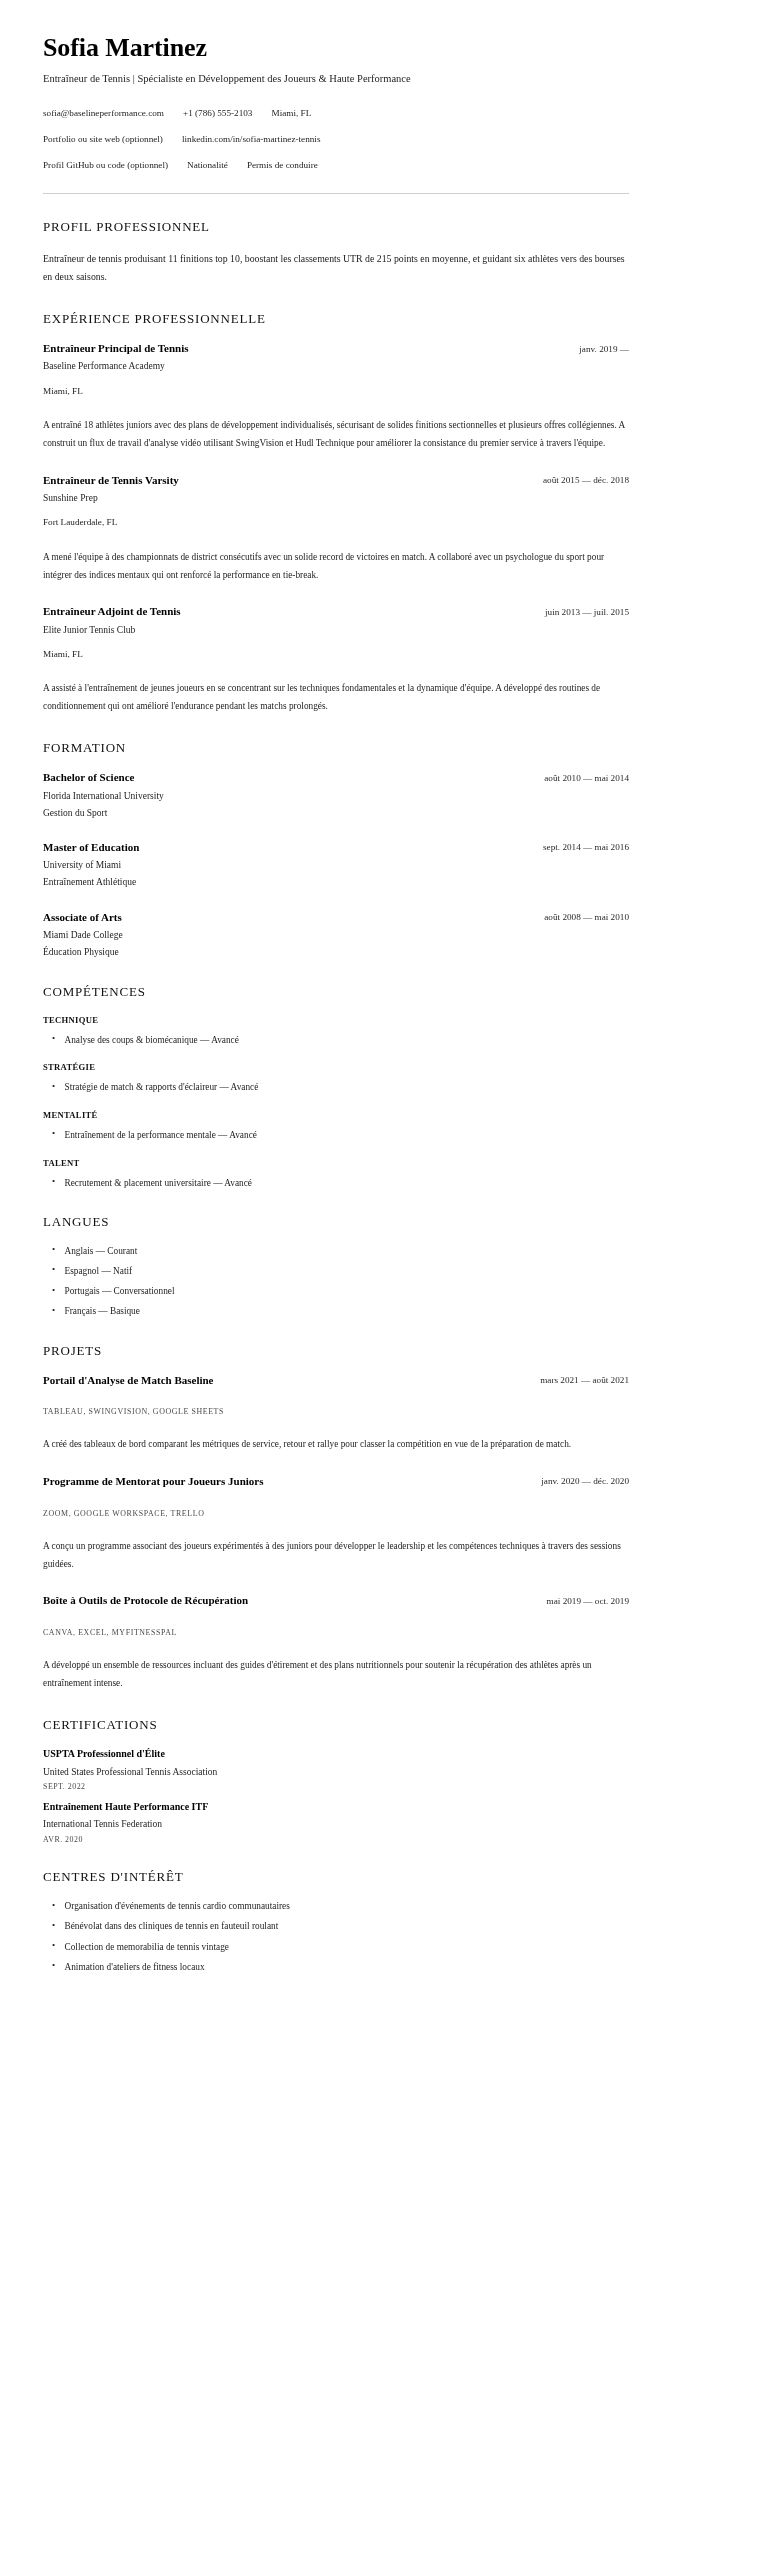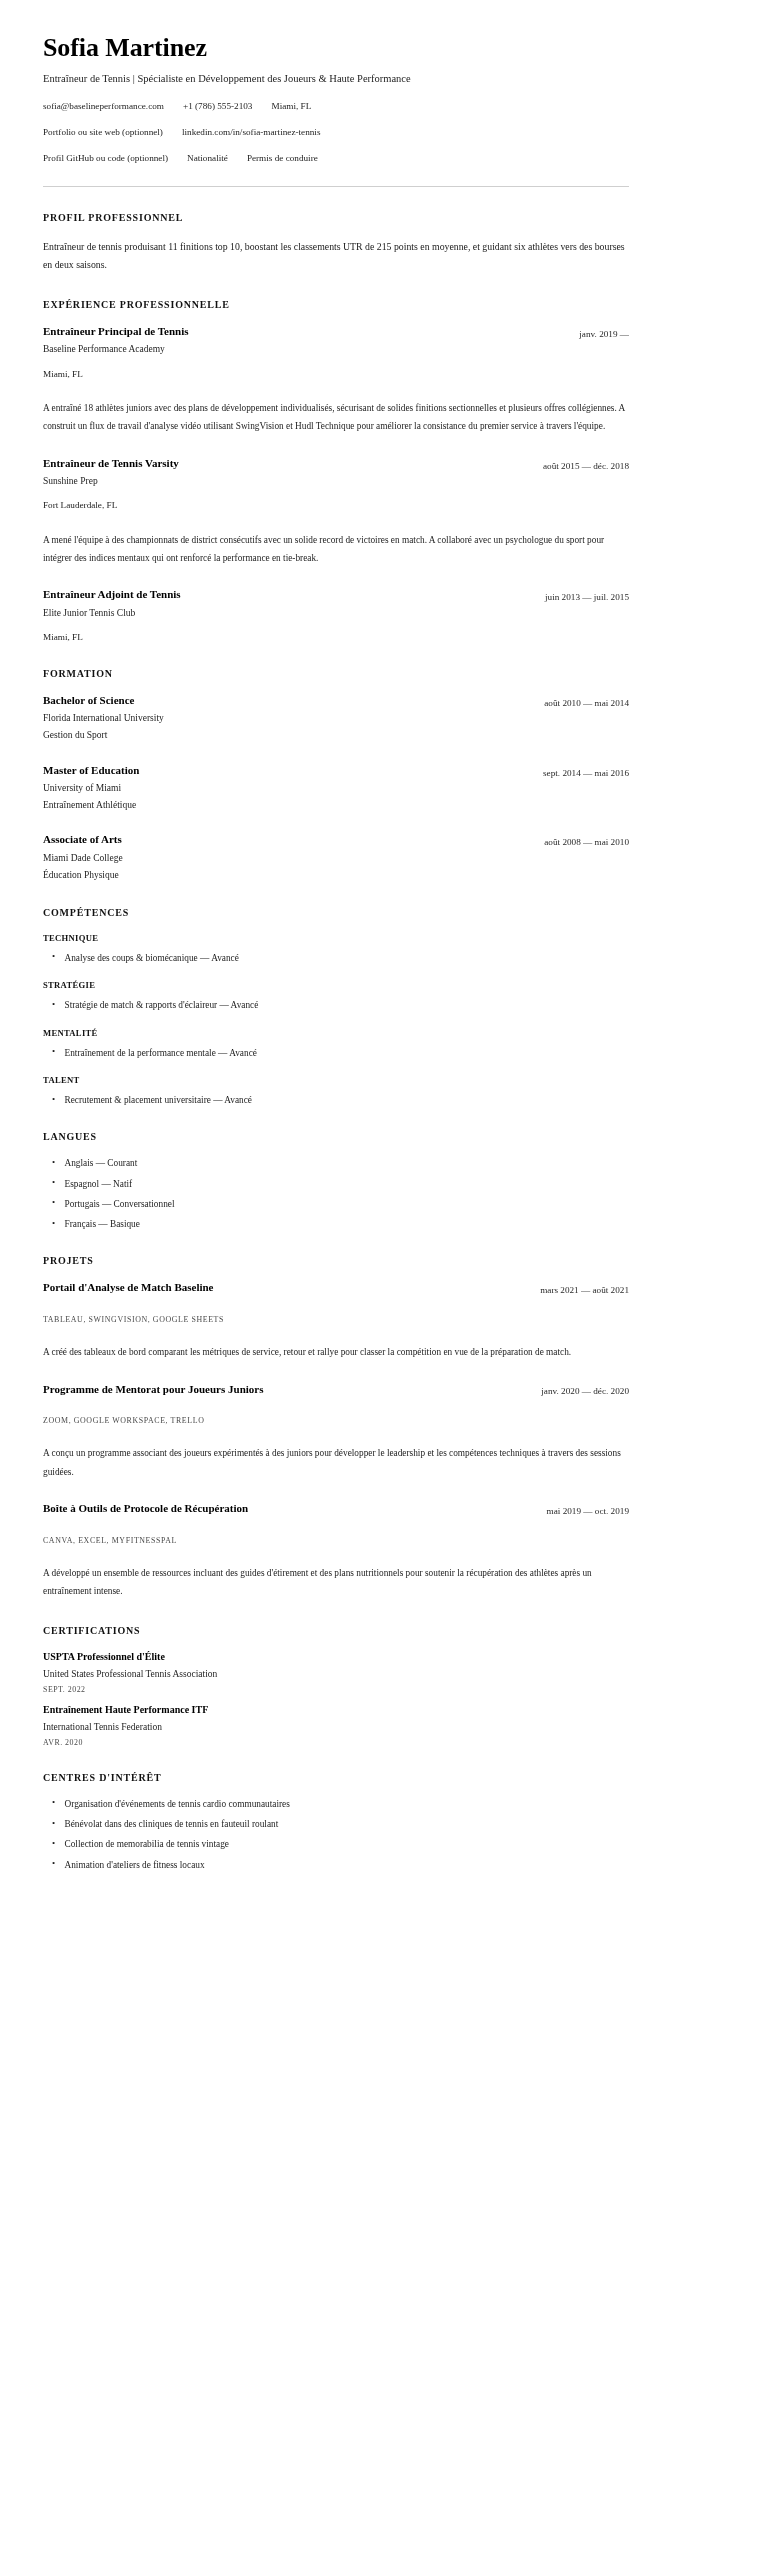--- a/index.html
+++ b/index.html
@@ -30,21 +30,21 @@
     color: #000;
   }
   .headline {
     font-size: 10.5px;
     line-height: 1.55;
     margin: 9px 0 0 0;
     max-width: 526px;
     color: #1d1d1d;
   }
   .contact-block {
-    margin-top: 13px;
+    margin-top: 20px;
   }
   .contact-row {
     display: flex;
     flex-wrap: wrap;
     align-items: baseline;
     gap: 0;
     margin-bottom: 14px;
     font-size: 9.2px;
     color: #1d1d1d;
     line-height: 1.3;
@@ -54,34 +54,34 @@
 
   .rule {
     border: 0;
     border-top: 0.6px solid #cfcfcf;
     margin: 21.5px 0 0 0;
   }
 
   
   .section { margin-top: 25px; }
   .section-title {
-    font-size: 10px;
-    font-weight: bold;
+    font-size: 13px;
+    font-weight: normal;
     letter-spacing: 0.8px;
     text-transform: uppercase;
     color: #111;
     margin: 0 0 15px 0;
   }
 
   .entry { margin-bottom: 21.5px; }
   .entry:last-child { margin-bottom: 0; }
   .entry-head {
     display: flex;
     justify-content: space-between;
-    align-items: flex-end;
+    align-items: flex-start;
     gap: 12px;
   }
   .entry-title {
     font-size: 11px;
     font-weight: bold;
     color: #000;
     line-height: 1.25;
   }
   .entry-date {
     font-size: 9.2px;
@@ -236,20 +236,21 @@
       <div class="entry-desc">A mené l'équipe à des championnats de district consécutifs avec un solide record de victoires en match. A collaboré avec un psychologue du sport pour intégrer des indices mentaux qui ont renforcé la performance en tie-break.</div>
     </div>
 
     <div class="entry">
       <div class="entry-head">
         <span class="entry-title">Entraîneur Adjoint de Tennis</span>
         <span class="entry-date">juin 2013 — juil. 2015</span>
       </div>
       <div class="entry-org">Elite Junior Tennis Club</div>
       <div class="entry-loc">Miami, FL</div>
+      <div class="entry-desc">A assisté à l'entraînement de jeunes joueurs en se concentrant sur les techniques fondamentales et la dynamique d'équipe. A développé des routines de conditionnement qui ont amélioré l'endurance pendant les matchs prolongés.</div>
     </div>
   </div>
 
   <div class="section">
     <div class="section-title">FORMATION</div>
 
     <div class="entry">
       <div class="entry-head">
         <span class="entry-title">Bachelor of Science</span>
         <span class="entry-date">août 2010 — mai 2014</span>

